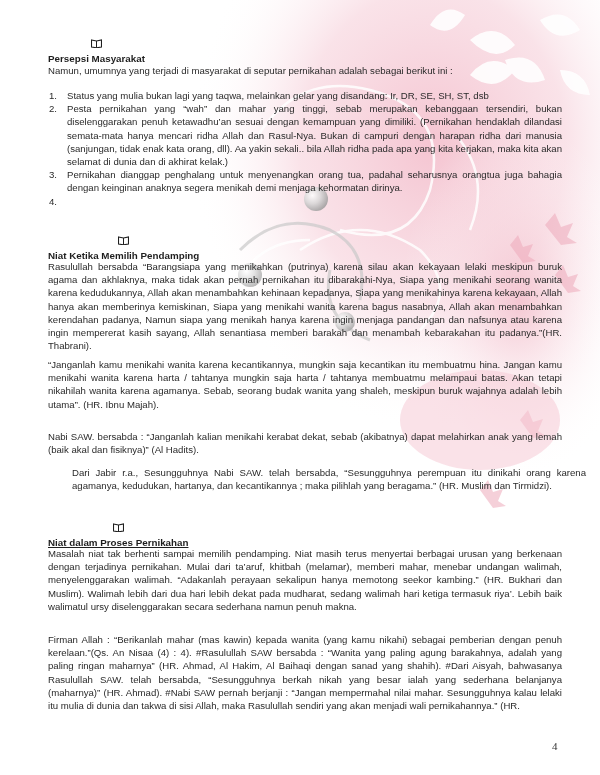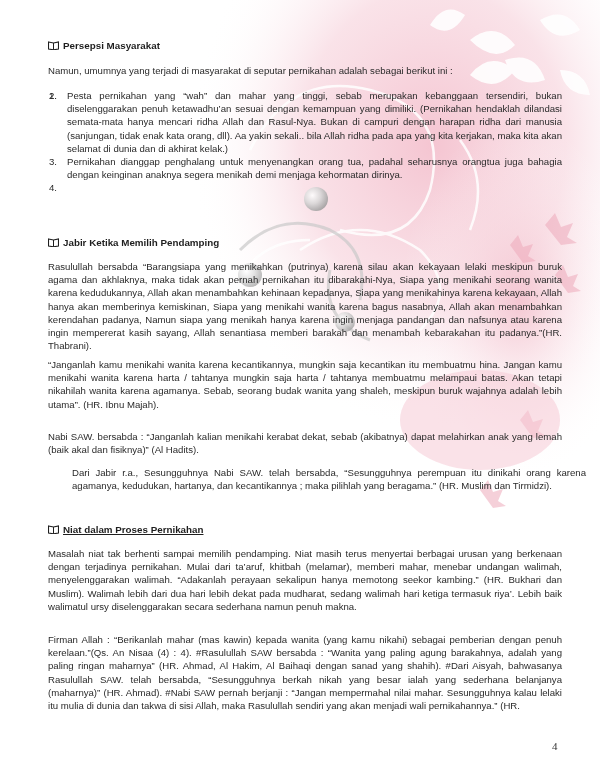--- a/index.html
+++ b/index.html
@@ -9,21 +9,21 @@
       font-family: "Liberation Sans", sans-serif;
       color: #2a2a2a;
     }
     .bg { position: absolute; inset: 0; pointer-events: none; }
     .page {
       position: absolute; left: 48px; top: 0; width: 514px;
       font-size: 9.6px; line-height: 13.2px;
     }
     .heading {
       position: absolute; left: 0; font-weight: bold; font-size: 9.8px;
-      display: flex; align-items: center; gap: 4px; color: #1e1e1e;
+      display: flex; align-items: center; gap: 4px; color: #1e1e1e; flex-direction: column;
     }
     .book-icon { width: 11px; height: 9px; display: inline-block; }
     .para { position: absolute; left: 0; width: 514px; text-align: justify; }
     .list { position: absolute; left: 0; width: 514px; margin: 0; padding: 0; list-style: none; }
     .list li { position: relative; padding-left: 19px; text-align: justify; }
     .list .num { position: absolute; left: 1px; top: 0; }
     .page-number { position: absolute; left: 552px; top: 740px; font-family: "Liberation Serif", serif; font-size: 11px; color: #333; }
   </style>
 </head>
 <body>
@@ -87,32 +87,32 @@
   <div class="heading" style="top:39px;">
     <svg class="book-icon" viewBox="0 0 11 9">
       <path d="M0.5 1 L5.5 2 L10.5 1 L10.5 8 L5.5 8.8 L0.5 8 Z" fill="none" stroke="#1e1e1e" stroke-width="1.1"></path>
       <line x1="5.5" y1="2" x2="5.5" y2="8.8" stroke="#1e1e1e" stroke-width="1"></line>
     </svg>
     <span>Persepsi Masyarakat</span>
   </div>
   <div class="para" style="top:64px;">Namun, umumnya yang terjadi di masyarakat di seputar pernikahan adalah sebagai berikut ini :</div>
 
   <ul class="list" style="top:89px;">
-    <li><span class="num">1.</span></li>
+    <li><span class="num">1.</span><span>Status yang mulia bukan lagi yang taqwa, melainkan gelar yang disandang: Ir, DR, SE, SH, ST, dsb</span></li>
     <li><span class="num">2.</span><span>Pesta pernikahan yang “wah” dan mahar yang tinggi, sebab merupakan kebanggaan tersendiri, bukan diselenggarakan penuh ketawadhu’an sesuai dengan kemampuan yang dimiliki. (Pernikahan hendaklah dilandasi semata-mata hanya mencari ridha Allah dan Rasul-Nya. Bukan di campuri dengan harapan ridha dari  manusia (sanjungan, tidak enak kata orang, dll). Aa yakin sekali.. bila Allah ridha pada apa yang kita kerjakan, maka kita akan selamat di dunia dan di akhirat kelak.)</span></li>
     <li><span class="num">3.</span><span>Pernikahan dianggap penghalang untuk menyenangkan orang tua, padahal seharusnya orangtua juga bahagia dengan keinginan anaknya segera menikah demi menjaga kehormatan dirinya.</span></li>
     <li><span class="num">4.</span></li>
   </ul>
 
   <div class="heading" style="top:236px;">
     <svg class="book-icon" viewBox="0 0 11 9">
       <path d="M0.5 1 L5.5 2 L10.5 1 L10.5 8 L5.5 8.8 L0.5 8 Z" fill="none" stroke="#1e1e1e" stroke-width="1.1"></path>
       <line x1="5.5" y1="2" x2="5.5" y2="8.8" stroke="#1e1e1e" stroke-width="1"></line>
     </svg>
-    <span>Jabir Ketika Memilih Pendamping</span>
+    <span>Niat Ketika Memilih Pendamping</span>
   </div>
   <div class="para" style="top:260px;">Rasulullah bersabda “Barangsiapa yang menikahkan (putrinya) karena silau akan kekayaan lelaki meskipun buruk agama dan akhlaknya, maka tidak akan pernah pernikahan itu dibarakahi-Nya, Siapa yang menikahi seorang wanita karena kedudukannya, Allah akan menambahkan kehinaan kepadanya, Siapa yang menikahinya karena kekayaan, Allah hanya akan memberinya kemiskinan, Siapa yang menikahi wanita karena bagus nasabnya, Allah akan menambahkan kerendahan padanya, Namun siapa yang menikah hanya karena ingin menjaga pandangan dan nafsunya atau karena ingin mempererat kasih sayang, Allah senantiasa memberi barakah dan menambah kebarakahan itu padanya.”(HR. Thabrani).</div>
   <div class="para" style="top:358px;">“Janganlah kamu menikahi wanita karena kecantikannya, mungkin saja kecantikan itu membuatmu hina. Jangan kamu menikahi wanita karena harta / tahtanya mungkin saja harta / tahtanya membuatmu melampaui batas. Akan tetapi nikahilah wanita karena agamanya. Sebab, seorang budak wanita yang shaleh, meskipun buruk wajahnya adalah lebih utama”. (HR. Ibnu Majah).</div>
   <div class="para" style="top:430px;">Nabi SAW. bersabda : “Janganlah kalian menikahi kerabat dekat, sebab (akibatnya) dapat melahirkan anak yang lemah (baik akal dan fisiknya)” (Al Hadits).</div>
   <div class="para" style="top:466px;margin-left:24px;">Dari Jabir r.a., Sesungguhnya Nabi SAW. telah bersabda, “Sesungguhnya perempuan itu dinikahi orang karena agamanya, kedudukan, hartanya, dan kecantikannya ; maka pilihlah yang beragama.” (HR. Muslim dan Tirmidzi).</div>
 
   <div class="heading" style="top:523px;text-decoration:underline;">
     <svg class="book-icon" viewBox="0 0 11 9">
       <path d="M0.5 1 L5.5 2 L10.5 1 L10.5 8 L5.5 8.8 L0.5 8 Z" fill="none" stroke="#1e1e1e" stroke-width="1.1"></path>
       <line x1="5.5" y1="2" x2="5.5" y2="8.8" stroke="#1e1e1e" stroke-width="1"></line>

